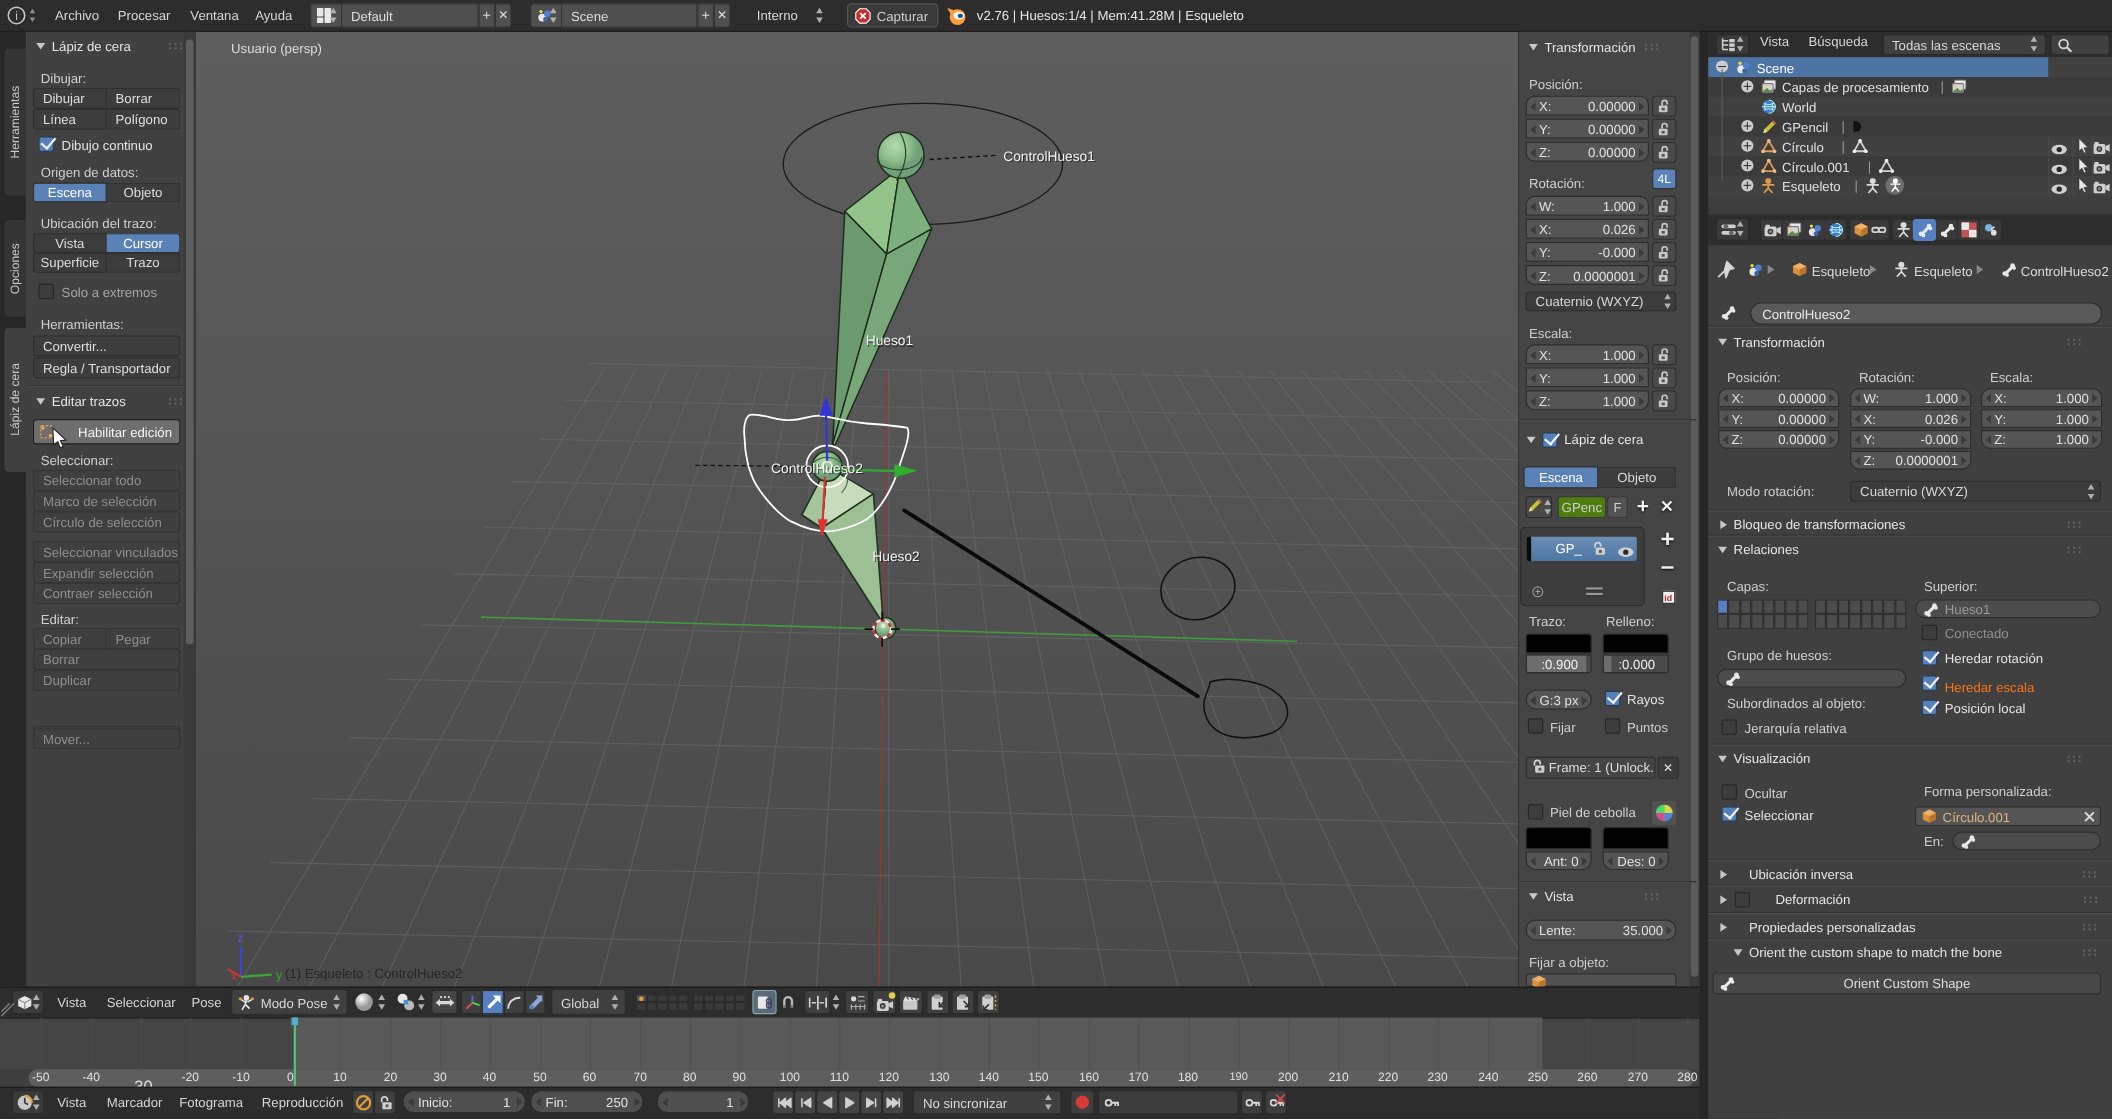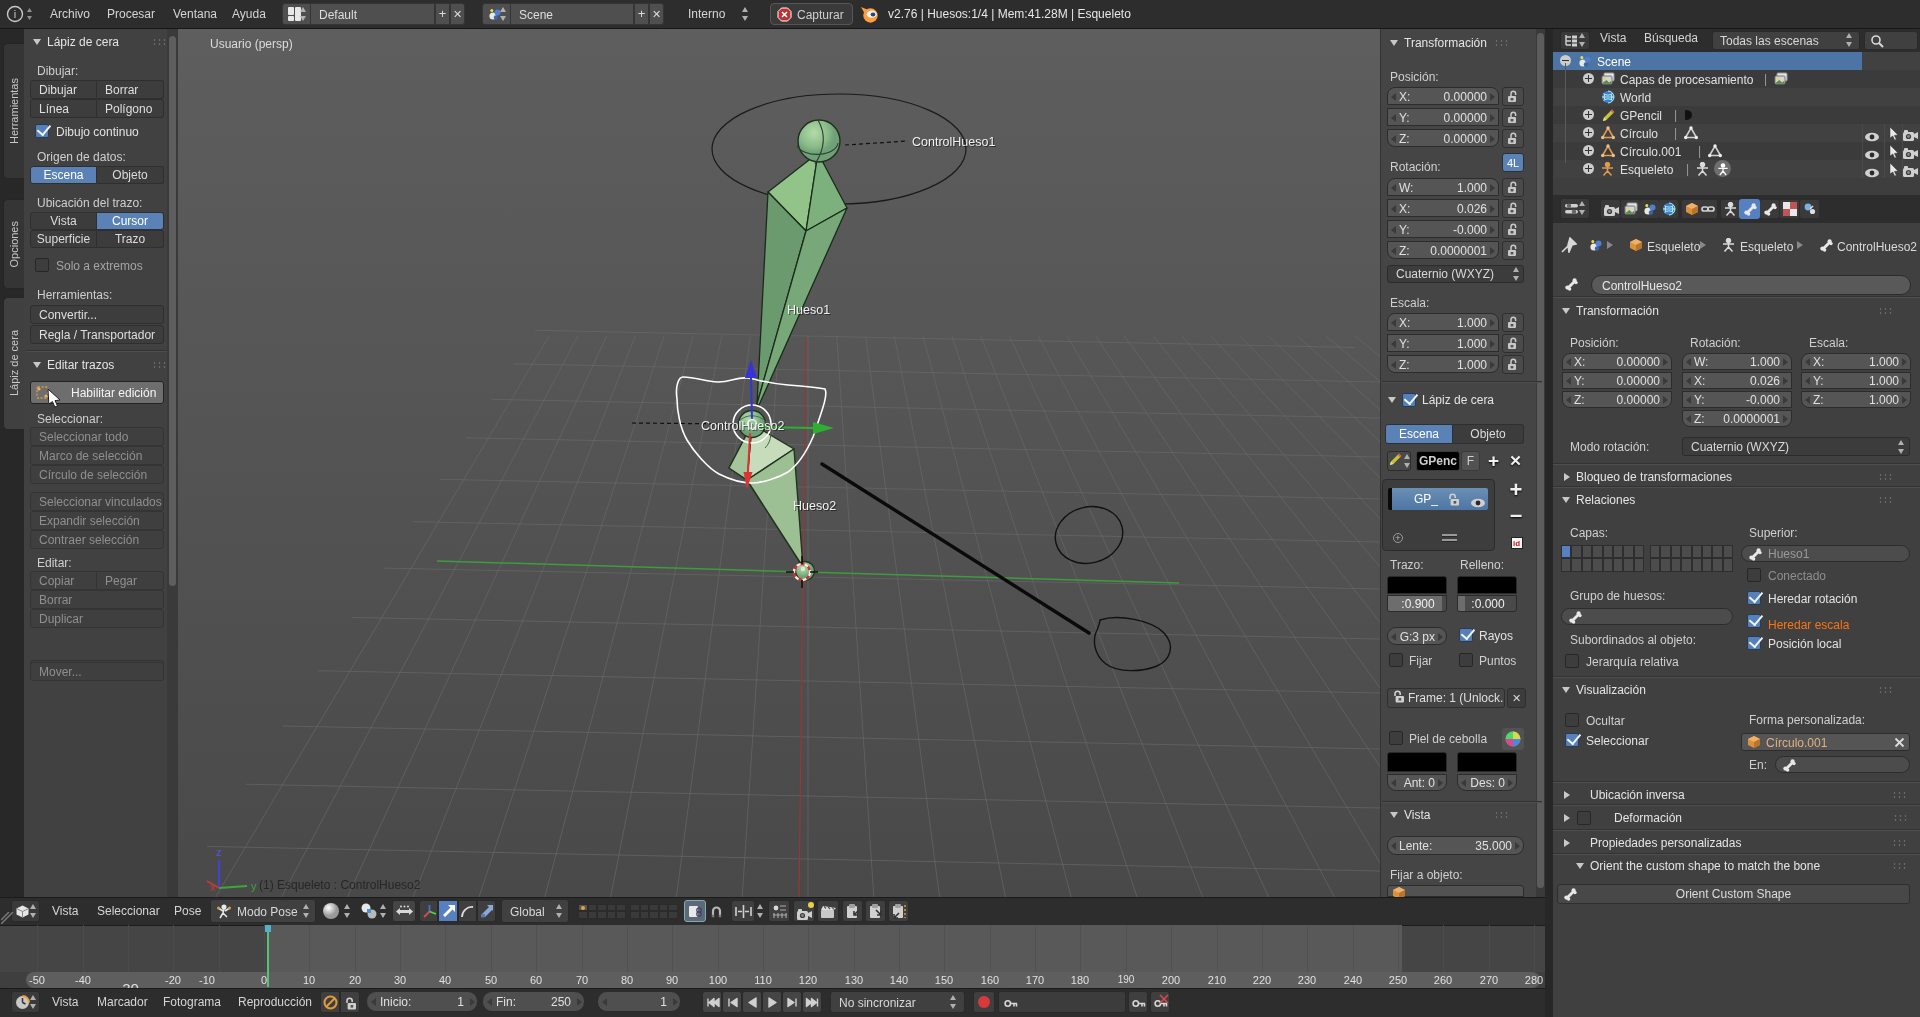--- a/index.html
+++ b/index.html
@@ -381,21 +381,21 @@
 <div class="chk on" style="left:1402px;top:393px"></div>
 <div class="hdr" style="left:1422px;top:393px">Lápiz de cera</div>
 <div class="tgl blue" style="left:1385px;top:424px;width:68px;height:20px;border-radius:3px 0 0 3px;">Escena</div>
 <div class="tgl" style="left:1453px;top:424px;width:71px;height:20px;border-radius:0 3px 3px 0;border-left:none;">Objeto</div>
 <div class="abs" style="left:1387px;top:451px;width:24px;height:20px;background:#494949;border:1px solid #2c2c2c;border-radius:3px;"><svg width="15" height="15" viewBox="0 0 15 15">
       <path d="M2 13 L3 9.6 L11 1.6 L13.4 4 L5.4 12 Z" fill="#c8c23a"></path>
       <path d="M11 1.6 L13.4 4 L12.2 5.2 L9.8 2.8Z" fill="#d4574e"></path>
       <path d="M2 13 L3 9.6 L5.4 12 Z" fill="#e6e0a0"></path>
     </svg></div>
 <div class="arr2" style="left:1404px;top:454px"></div>
-<div class="tgl" style="left:1416px;top:451px;width:44px;height:20px;background:#000000;border-color:#3a3a3a;color:#cfcfcf;font-weight:bold;">GPenc</div>
+<div class="tgl" style="left:1416px;top:451px;width:44px;height:20px;background:#4d7c0f;border-color:#3a3a3a;color:#cfcfcf;">GPenc</div>
 <div class="tgl" style="left:1461px;top:451px;width:19px;height:20px;background:#525252;border-color:#3a3a3a;color:#cfcfcf;">F</div>
 <div class="abs" style="left:1483px;top:451px;width:21px;height:20px;color:#f2f2f2;font-size:19px;font-weight:bold;text-align:center;line-height:19px;text-shadow:0 1px 2px #000;">+</div>
 <div class="abs" style="left:1505px;top:451px;width:21px;height:20px;color:#f2f2f2;font-size:15px;font-weight:bold;text-align:center;line-height:20px;text-shadow:0 1px 2px #000;">✕</div>
 <div class="abs" style="left:1382px;top:479px;width:113px;height:72px;background:#3d3d3d;border:1px solid #2b2b2b;border-radius:4px;"></div>
 <div class="abs" style="left:1388px;top:488px;width:4px;height:22px;background:#0a0a0a;border-radius:2px 0 0 2px;"></div>
 <div class="abs" style="left:1392px;top:488px;width:96px;height:22px;background:linear-gradient(#6b8fb5,#4d76a3);border-radius:0 2px 2px 0;">
     <span style="position:absolute;left:22px;top:4px;font-size:12px;color:#fff">GP_</span>
     <span style="position:absolute;left:56px;top:4px"><svg width="12" height="13" viewBox="0 0 12 13">
         <path d="M2 6 V3.8 a2.6 2.6 0 0 1 5.2 0 V5" fill="none" stroke="#cfcfcf" stroke-width="1.6"></path>
         <rect x="2.6" y="6" width="8.4" height="6.4" rx="1" fill="#cfcfcf"></rect>
@@ -688,21 +688,21 @@
 <div class="abs" style="left:1398px;top:925px;width:1px;height:63px;background:#515151"></div>
 <div class="abs" style="left:1443px;top:925px;width:1px;height:63px;background:#4b4b4b"></div>
 <div class="abs" style="left:1489px;top:925px;width:1px;height:63px;background:#4b4b4b"></div>
 <div class="abs" style="left:1534px;top:925px;width:1px;height:63px;background:#4b4b4b"></div>
 <div class="abs" style="left:0px;top:972px;width:1545px;height:16px;background:#3f3f3f;"></div>
 <div class="abs" style="left:26px;top:972px;width:1514px;height:16px;background:#5e5e5e;border-radius:8px;"></div>
 <div class="abs" style="left:17px;top:974px;width:40px;text-align:center;font-size:11px;color:#e0e0e0">-50</div>
 <div class="abs" style="left:63px;top:974px;width:40px;text-align:center;font-size:11px;color:#e0e0e0">-40</div>
 <div class="abs" style="left:108px;top:980px;width:40px;text-align:center;font-size:15px;color:#e0e0e0">-30</div>
 <div class="abs" style="left:153px;top:974px;width:40px;text-align:center;font-size:11px;color:#e0e0e0">-20</div>
-<div class="abs" style="left:199px;top:974px;width:40px;text-align:left;font-size:11px;color:#e0e0e0">-10</div>
+<div class="abs" style="left:199px;top:974px;width:40px;text-align:center;font-size:11px;color:#e0e0e0">-10</div>
 <div class="abs" style="left:244px;top:974px;width:40px;text-align:center;font-size:11px;color:#e0e0e0">0</div>
 <div class="abs" style="left:289px;top:974px;width:40px;text-align:center;font-size:11px;color:#e0e0e0">10</div>
 <div class="abs" style="left:335px;top:974px;width:40px;text-align:center;font-size:11px;color:#e0e0e0">20</div>
 <div class="abs" style="left:380px;top:974px;width:40px;text-align:center;font-size:11px;color:#e0e0e0">30</div>
 <div class="abs" style="left:425px;top:974px;width:40px;text-align:center;font-size:11px;color:#e0e0e0">40</div>
 <div class="abs" style="left:471px;top:974px;width:40px;text-align:center;font-size:11px;color:#e0e0e0">50</div>
 <div class="abs" style="left:516px;top:974px;width:40px;text-align:center;font-size:11px;color:#e0e0e0">60</div>
 <div class="abs" style="left:562px;top:974px;width:40px;text-align:center;font-size:11px;color:#e0e0e0">70</div>
 <div class="abs" style="left:607px;top:974px;width:40px;text-align:center;font-size:11px;color:#e0e0e0">80</div>
 <div class="abs" style="left:652px;top:974px;width:40px;text-align:center;font-size:11px;color:#e0e0e0">90</div>

